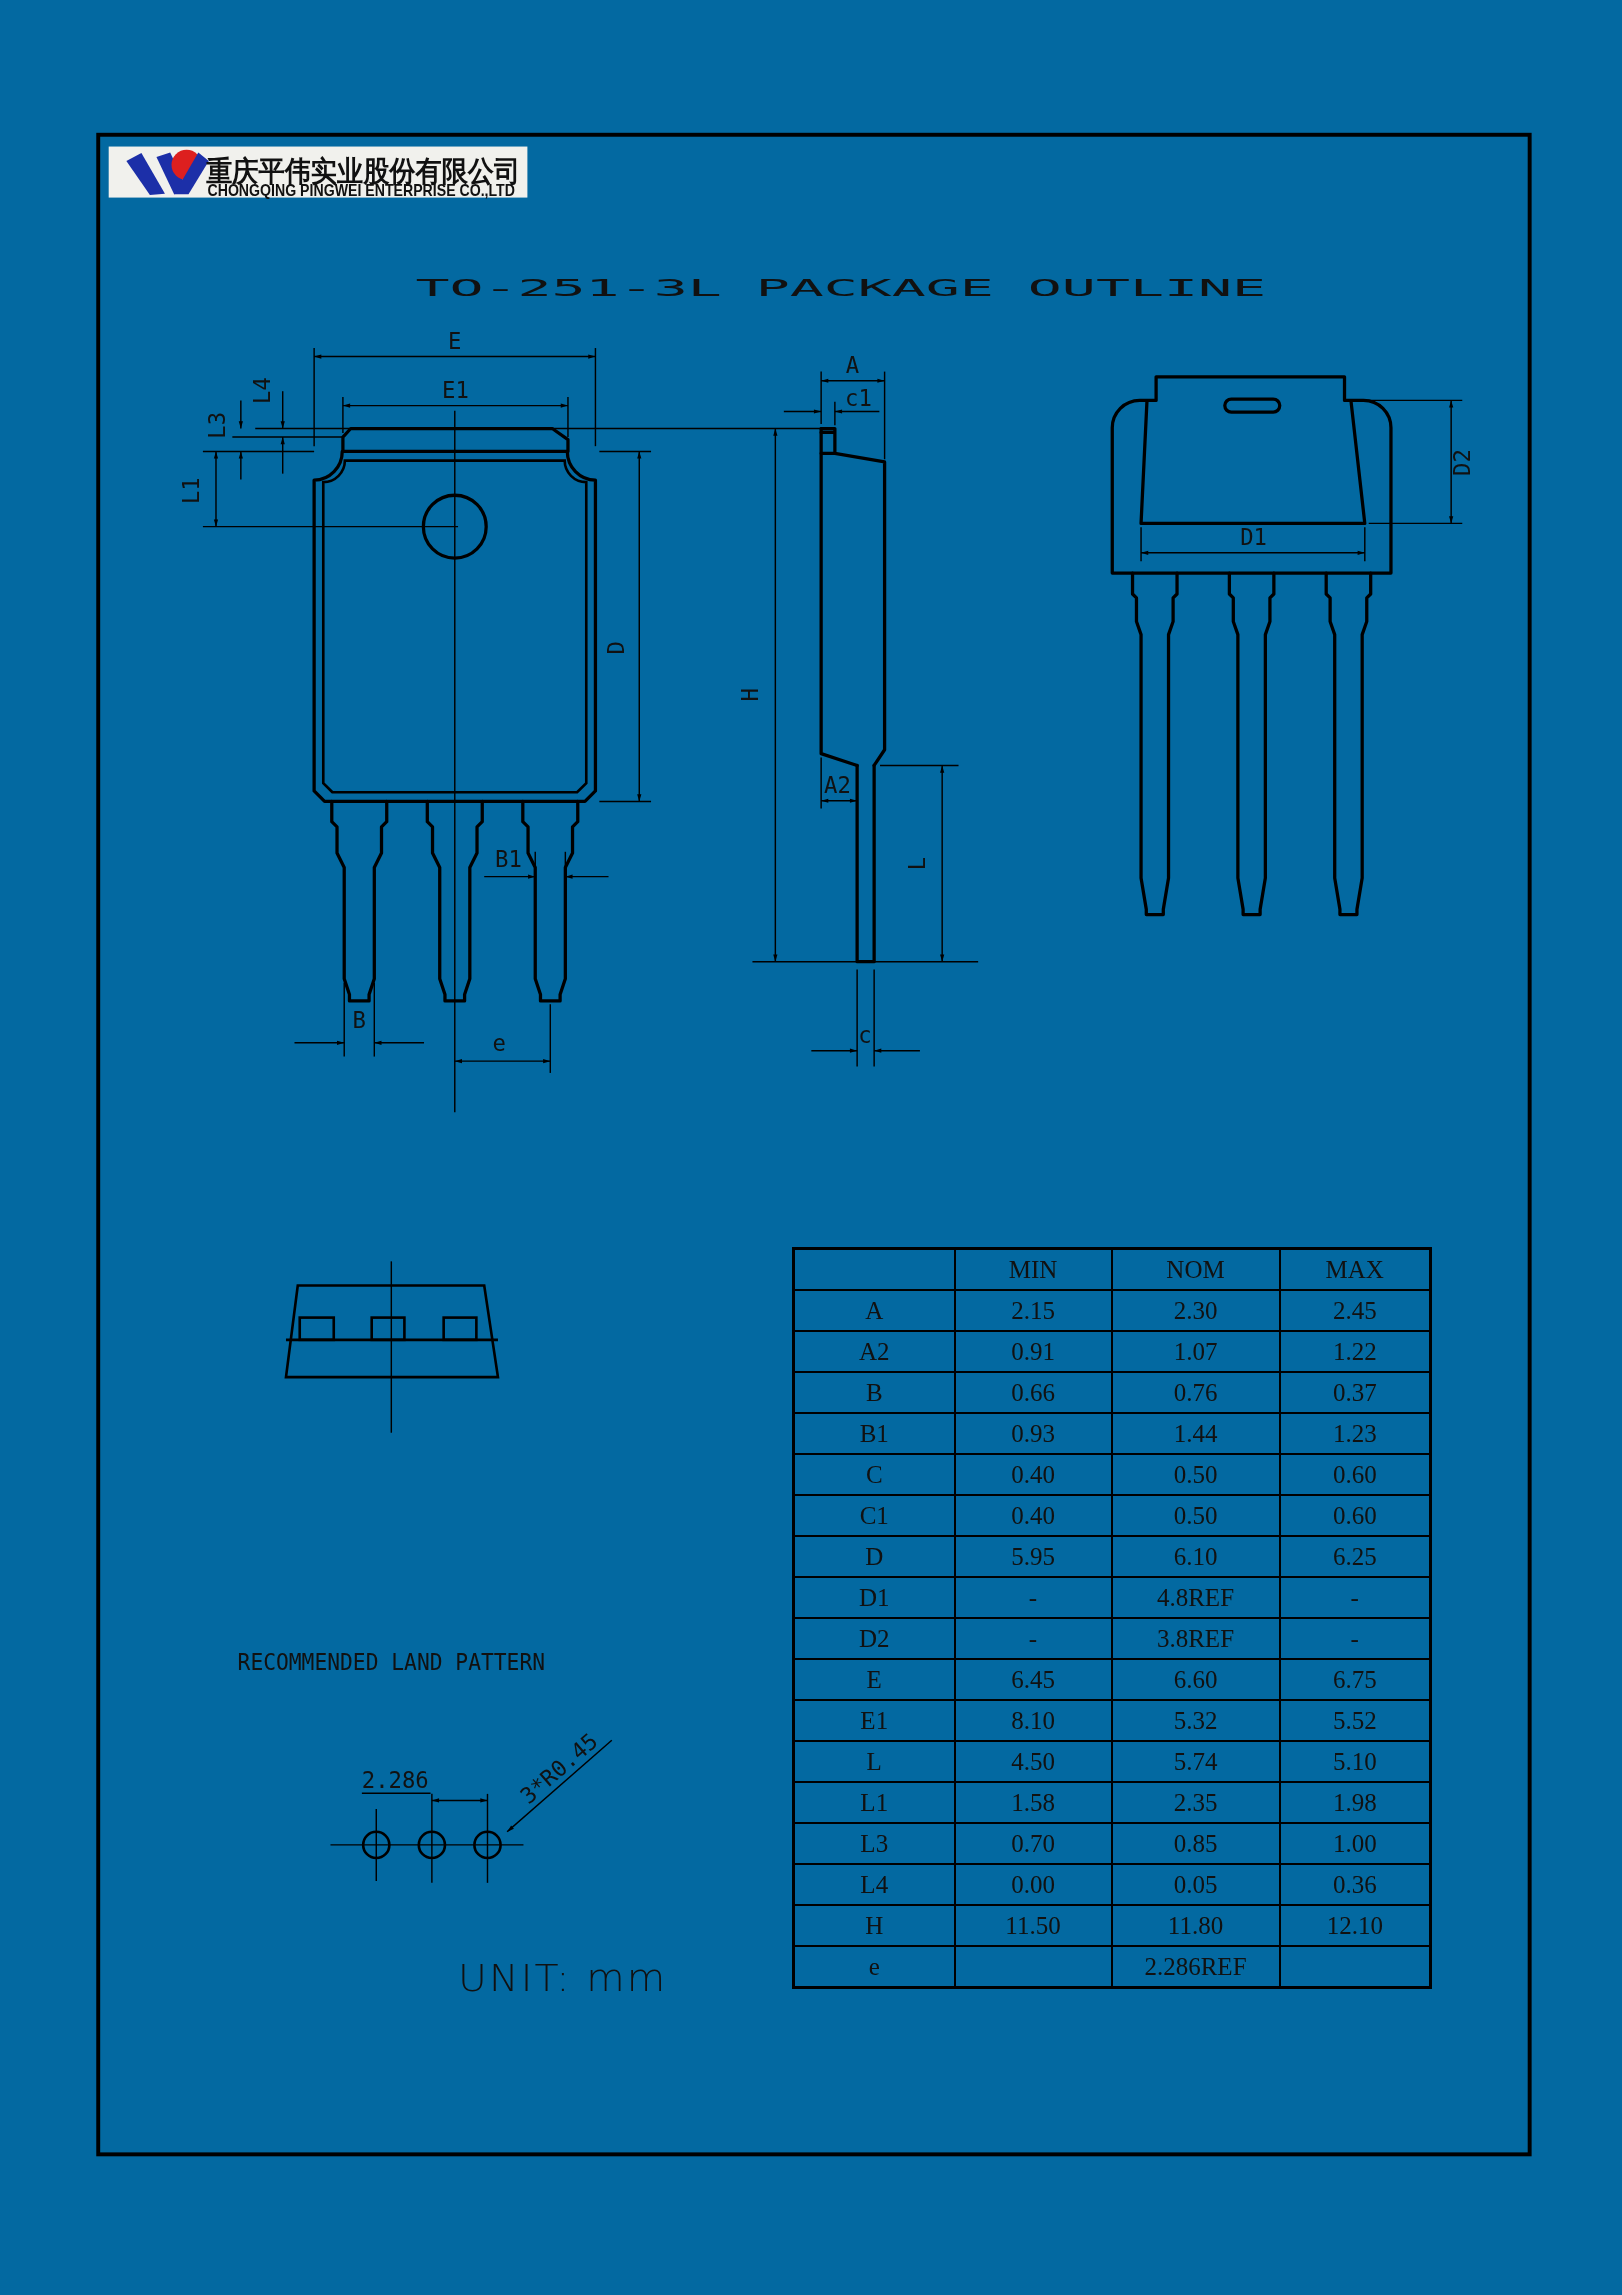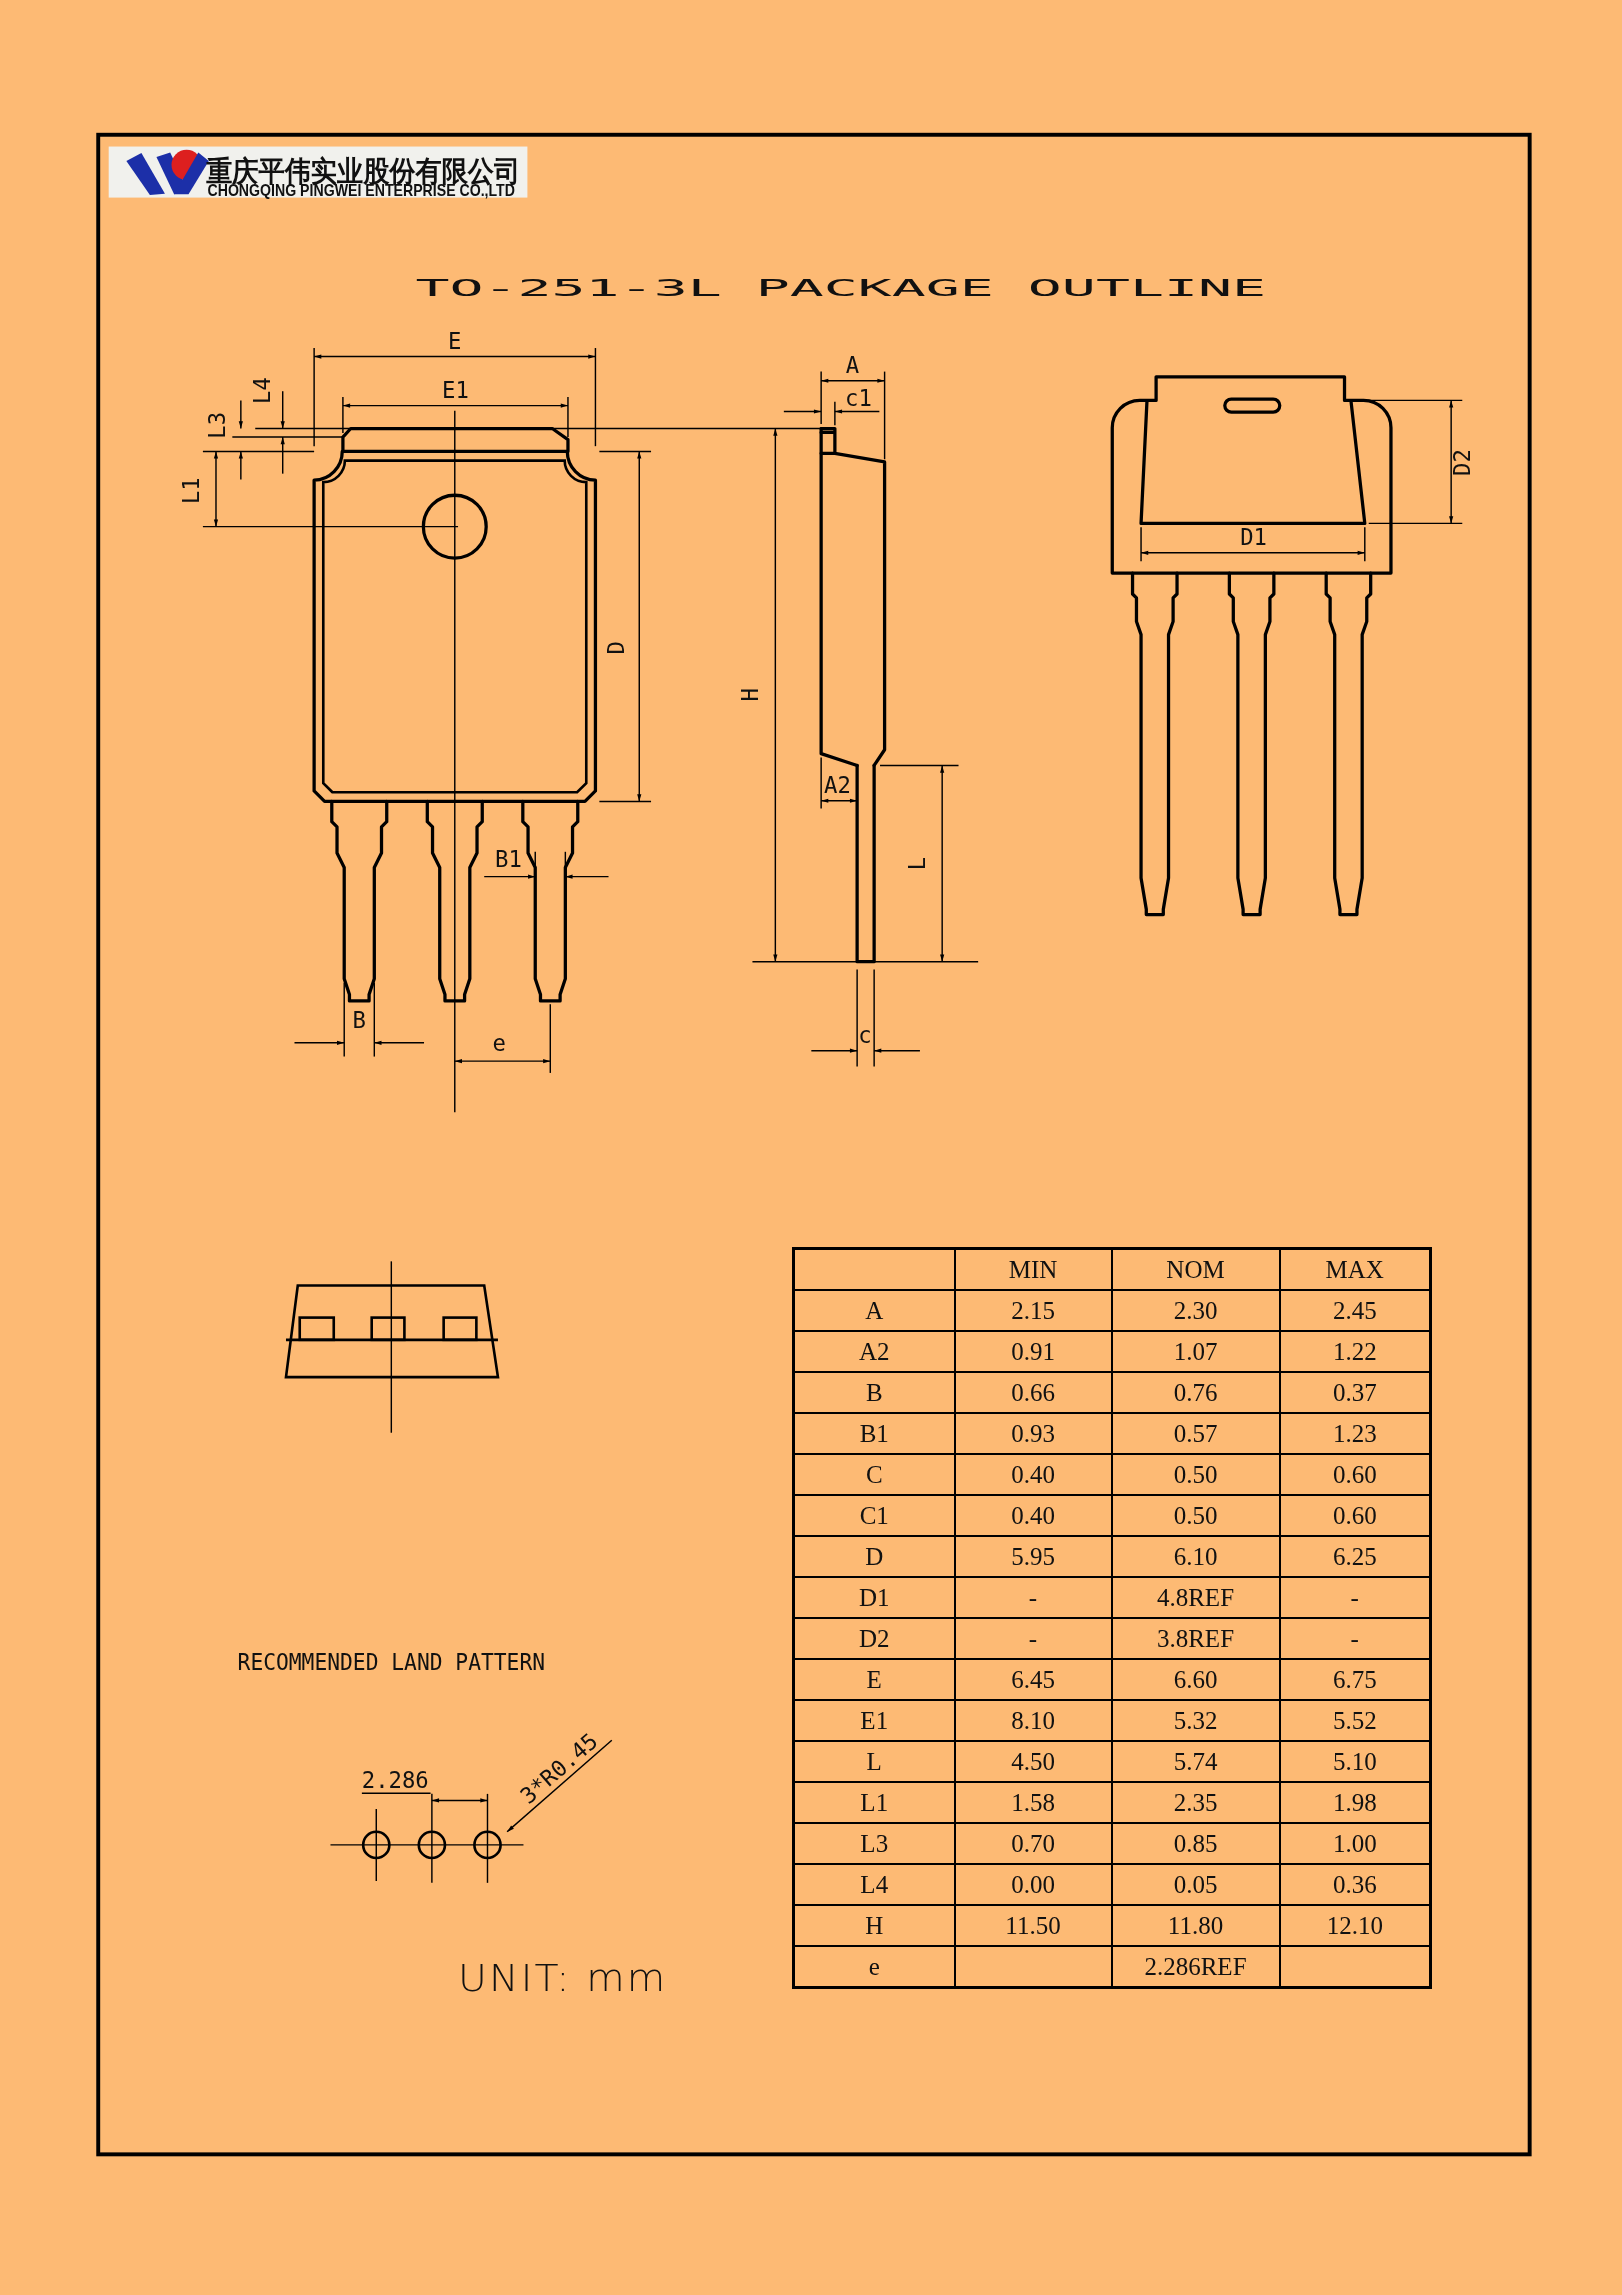--- a/index.html
+++ b/index.html
@@ -1,16 +1,16 @@
 <!DOCTYPE html>
 <html style="font-size:10.5px"><head>
 <meta charset="utf-8">
 <style>
   html,body { margin:0; padding:0; background:#ffffff; }
-  #page { position:relative; width:1622px; height:2295px; background:#fdba74;
+  #page { position:relative; width:1622px; height:2295px; background:#0369a1;
           font-family:"Liberation Sans", sans-serif; }
   svg text { fill:#111; }
   .cad  { font-family:"DejaVu Sans Mono", monospace; font-size:34px; }
   .thick{ stroke:#000; stroke-width:5; fill:none; stroke-linecap:round; stroke-linejoin:round;}
   .med  { stroke:#000; stroke-width:4; fill:none; }
   .thin { stroke:#000; stroke-width:2.2; fill:none; }
   .dim  { stroke:#000; stroke-width:2.2; fill:none; }
   #dim-table-wrap { position:absolute; left:792px; top:1247px; }
   table.dims { border-collapse:collapse; table-layout:fixed; width:636px;
                border:3.9px solid #000; font-family:Liberation Serif, serif;
@@ -222,21 +222,21 @@
           </tr>
           <tr>
             <td>B</td>
             <td>0.66</td>
             <td>0.76</td>
             <td>0.37</td>
           </tr>
           <tr>
             <td>B1</td>
             <td>0.93</td>
-            <td>0.57</td>
+            <td>1.44</td>
             <td>1.23</td>
           </tr>
           <tr>
             <td>C</td>
             <td>0.40</td>
             <td>0.50</td>
             <td>0.60</td>
           </tr>
           <tr>
             <td>C1</td>

